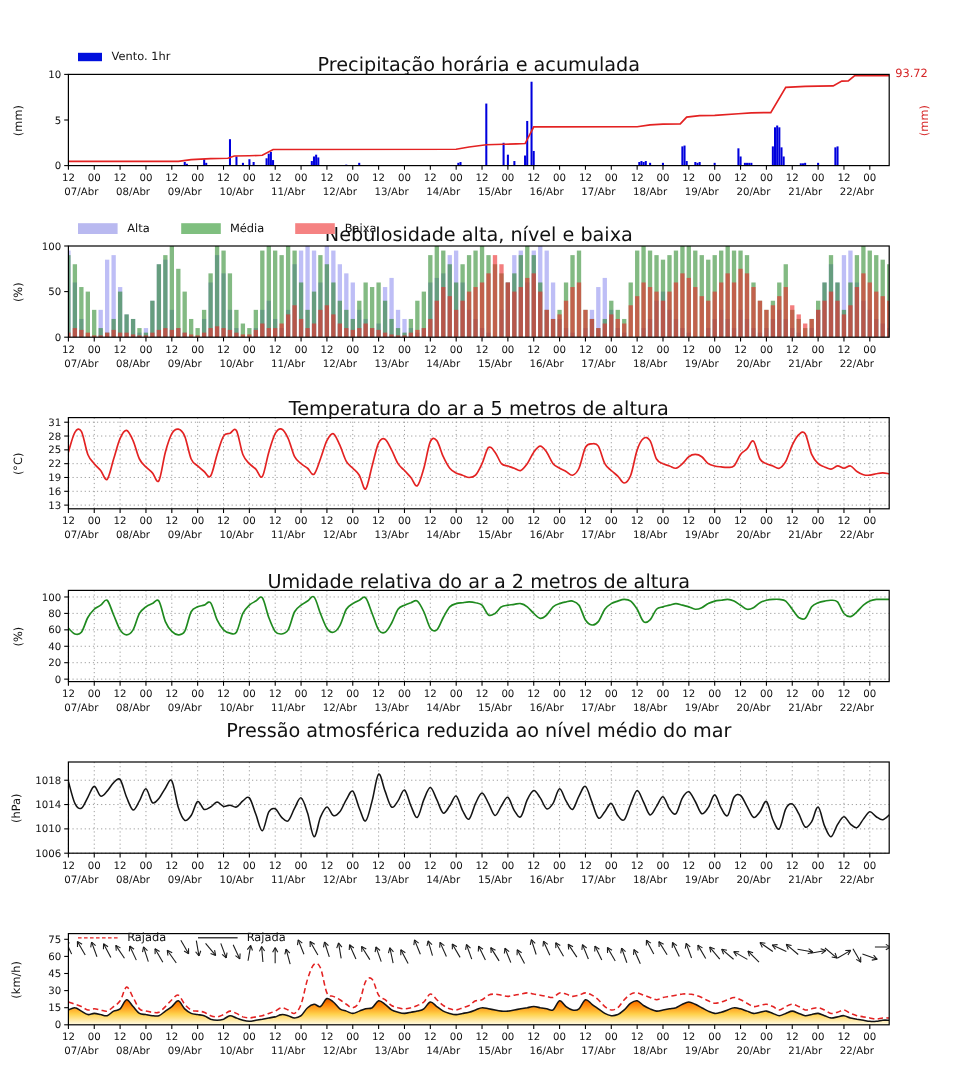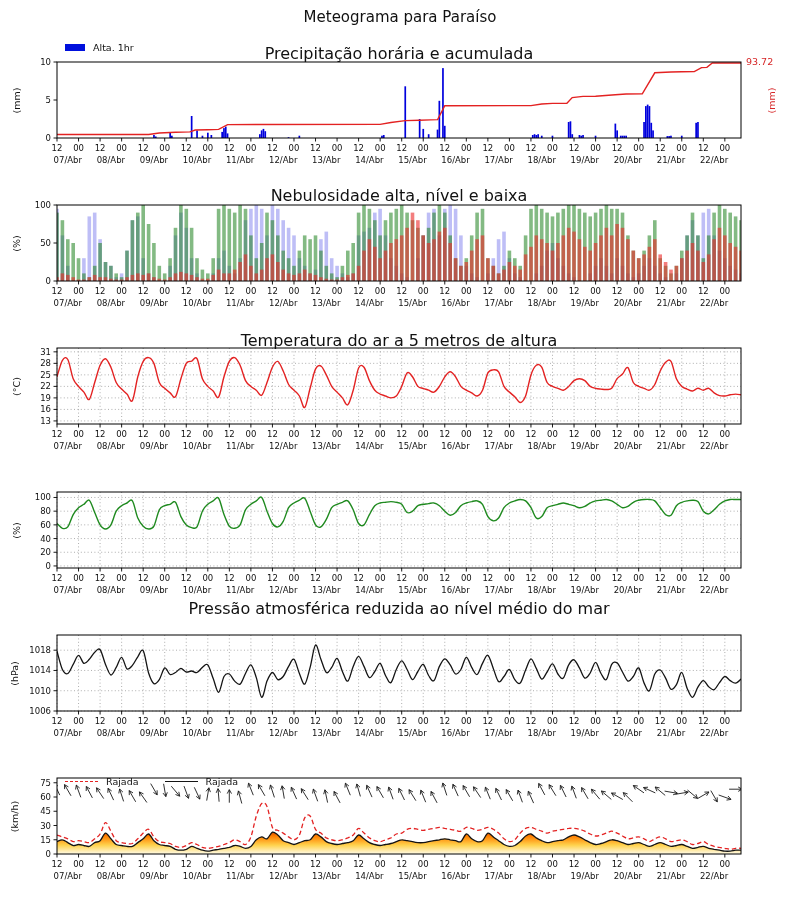--- a/index.html
+++ b/index.html
@@ -1364,44 +1364,58 @@
         <text x="51" y="828.5" font-size="8.5px" text-anchor="end">30</text>
         <line x1="53.5" y1="811.25" x2="57" y2="811.25" stroke="#000" stroke-width="0.9"></line>
         <text x="51" y="814.25" font-size="8.5px" text-anchor="end">45</text>
         <line x1="53.5" y1="797" x2="57" y2="797" stroke="#000" stroke-width="0.9"></line>
         <text x="51" y="800" font-size="8.5px" text-anchor="end">60</text>
         <line x1="53.5" y1="782.75" x2="57" y2="782.75" stroke="#000" stroke-width="0.9"></line>
         <text x="51" y="785.75" font-size="8.5px" text-anchor="end">75</text>
       </g>
     </svg>
 
-  <div class="figtitle">Meteograma para Paraíso</div>
 
   <div class="ptitle" style="top:44px">Precipitação horária e acumulada</div>
   <div class="ptitle" style="top:186px">Nebulosidade alta, nível e baixa</div>
   <div class="ptitle" style="top:331px">Temperatura do ar a 5 metros de altura</div>
+  <div class="ptitle" style="top:475px">Umidade relativa do ar a 2 metros de altura</div>
   <div class="ptitle" style="top:599px">Pressão atmosférica reduzida ao nível médio do mar</div>
 
   <div class="ylab" style="left:-18px;top:94px">(mm)</div>
   <div class="ylab" style="left:-18px;top:237px">(%)</div>
   <div class="ylab" style="left:-18px;top:380px">(°C)</div>
   <div class="ylab" style="left:-18px;top:524px">(%)</div>
   <div class="ylab" style="left:-20px;top:667px">(hPa)</div>
   <div class="ylab" style="left:-20px;top:810px">(km/h)</div>
 
   <div class="acclabel" style="left:746px;top:56px">93.72</div>
   <div class="ylab red" style="left:737px;top:94px">(mm)</div>
 
   <div class="legend" style="left:65px;top:42px">
     <span class="lentry">
       <span class="swsm" id="sw-prec" style="background: rgb(0, 16, 221);"></span>
-      <span>Alta. 1hr</span>
+      <span>Vento. 1hr</span>
     </span>
   </div>
 
+  <div class="legend" style="left:65px;top:185px">
+    <span class="lentry">
+      <span class="sw" id="sw-alta" style="background: rgb(185, 185, 240);"></span>
+      <span>Alta</span>
+    </span>
+    <span class="lentry">
+      <span class="sw" id="sw-media" style="background: rgb(127, 191, 127);"></span>
+      <span>Média</span>
+    </span>
+    <span class="lentry">
+      <span class="sw" id="sw-baixa" style="background: rgb(245, 130, 130);"></span>
+      <span>Baixa</span>
+    </span>
+  </div>
 
   <div class="legend" style="left:65px;top:776px">
     <span class="lentry">
       <span class="lsw" id="sw-rajada" style="border-top: 1.6px dashed rgb(227, 34, 34);"></span>
       <span>Rajada</span>
     </span>
     <span class="lentry">
       <span class="lsw" id="sw-vento" style="border-top: 1.6px solid rgb(20, 20, 20);"></span>
       <span>Rajada</span>
     </span>

